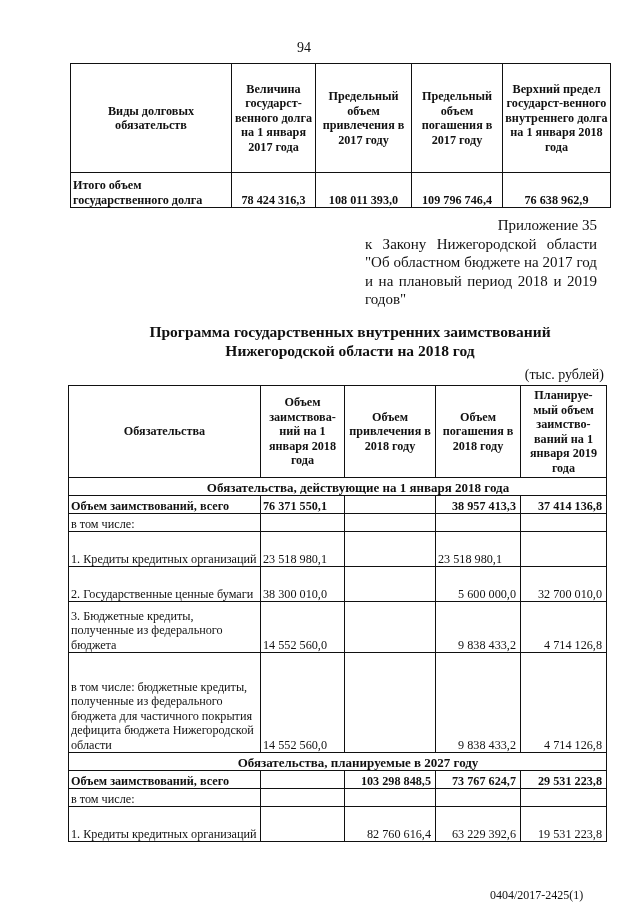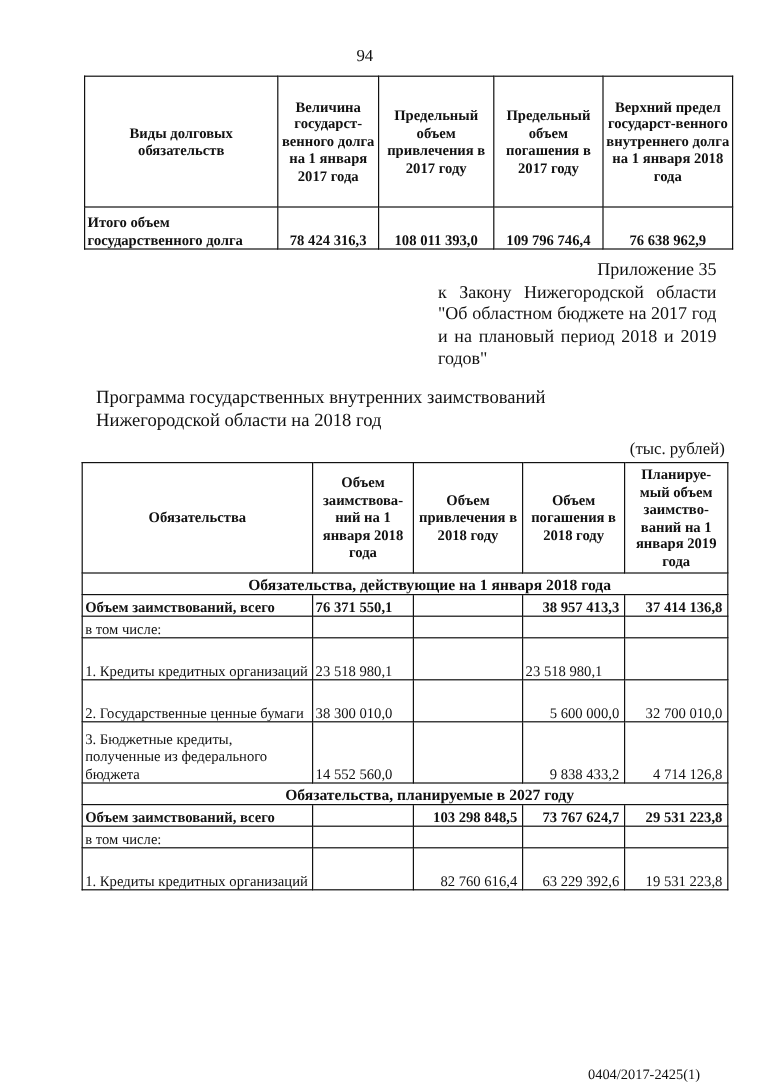--- a/index.html
+++ b/index.html
@@ -10,21 +10,21 @@
   td, th { border: 1.3px solid #111; padding: 0 2px; font-size: 12.2px; line-height: 14.5px; vertical-align: bottom; }
   th { font-weight: bold; text-align: center; vertical-align: middle; }
   .bold { font-weight: bold; }
   .num { text-align: right; padding-right: 4px; }
   .num-c { text-align: center; }
   .section { text-align: center; font-weight: bold; font-size: 13px; padding-left: 43px; }
   #t1 { top: 63px; left: 70px; width: 540px; }
   #t2 { top: 385px; left: 68px; width: 538px; }
   .appendix { position: absolute; left: 365px; top: 216px; width: 232px; font-size: 15px; line-height: 18.6px; text-align: justify; }
   .appendix .ttl { text-align: right; }
-  .doc-title { position: absolute; top: 322px; left: 80px; width: 540px; font-weight: normal; font-size: 15.5px; line-height: 19px; }
+  .doc-title { position: absolute; top: 322px; left: 80px; width: 540px; text-align: center; font-weight: bold; font-size: 15.5px; line-height: 19px; }
   .units { position: absolute; top: 367px; left: 500px; width: 104px; text-align: right; font-size: 14px; }
   .doc-code { position: absolute; top: 888px; left: 490px; font-size: 12px; }
 </style>
 </head>
 <body>
 
 <div class="page-number">94</div>
 
 <table id="t1">
   <colgroup>
@@ -111,20 +111,27 @@
     <td class="num">5 600 000,0</td>
     <td class="num">32 700 010,0</td>
   </tr>
   <tr style="height:51px">
     <td>3. Бюджетные кредиты, полученные из федерального бюджета</td>
     <td>14 552 560,0</td>
     <td></td>
     <td class="num">9 838 433,2</td>
     <td class="num">4 714 126,8</td>
   </tr>
+  <tr style="height:100px">
+    <td>в том числе: бюджетные кредиты, полученные из федерального бюджета для частичного покрытия дефицита бюджета Нижегородской области</td>
+    <td>14 552 560,0</td>
+    <td></td>
+    <td class="num">9 838 433,2</td>
+    <td class="num">4 714 126,8</td>
+  </tr>
   <tr style="height:18px">
     <td colspan="5" class="section">Обязательства, планируемые в 2027 году</td>
   </tr>
   <tr style="height:18px">
     <td class="bold">Объем заимствований, всего</td>
     <td class="bold"></td>
     <td class="bold num">103 298 848,5</td>
     <td class="bold num">73 767 624,7</td>
     <td class="bold num">29 531 223,8</td>
   </tr>

